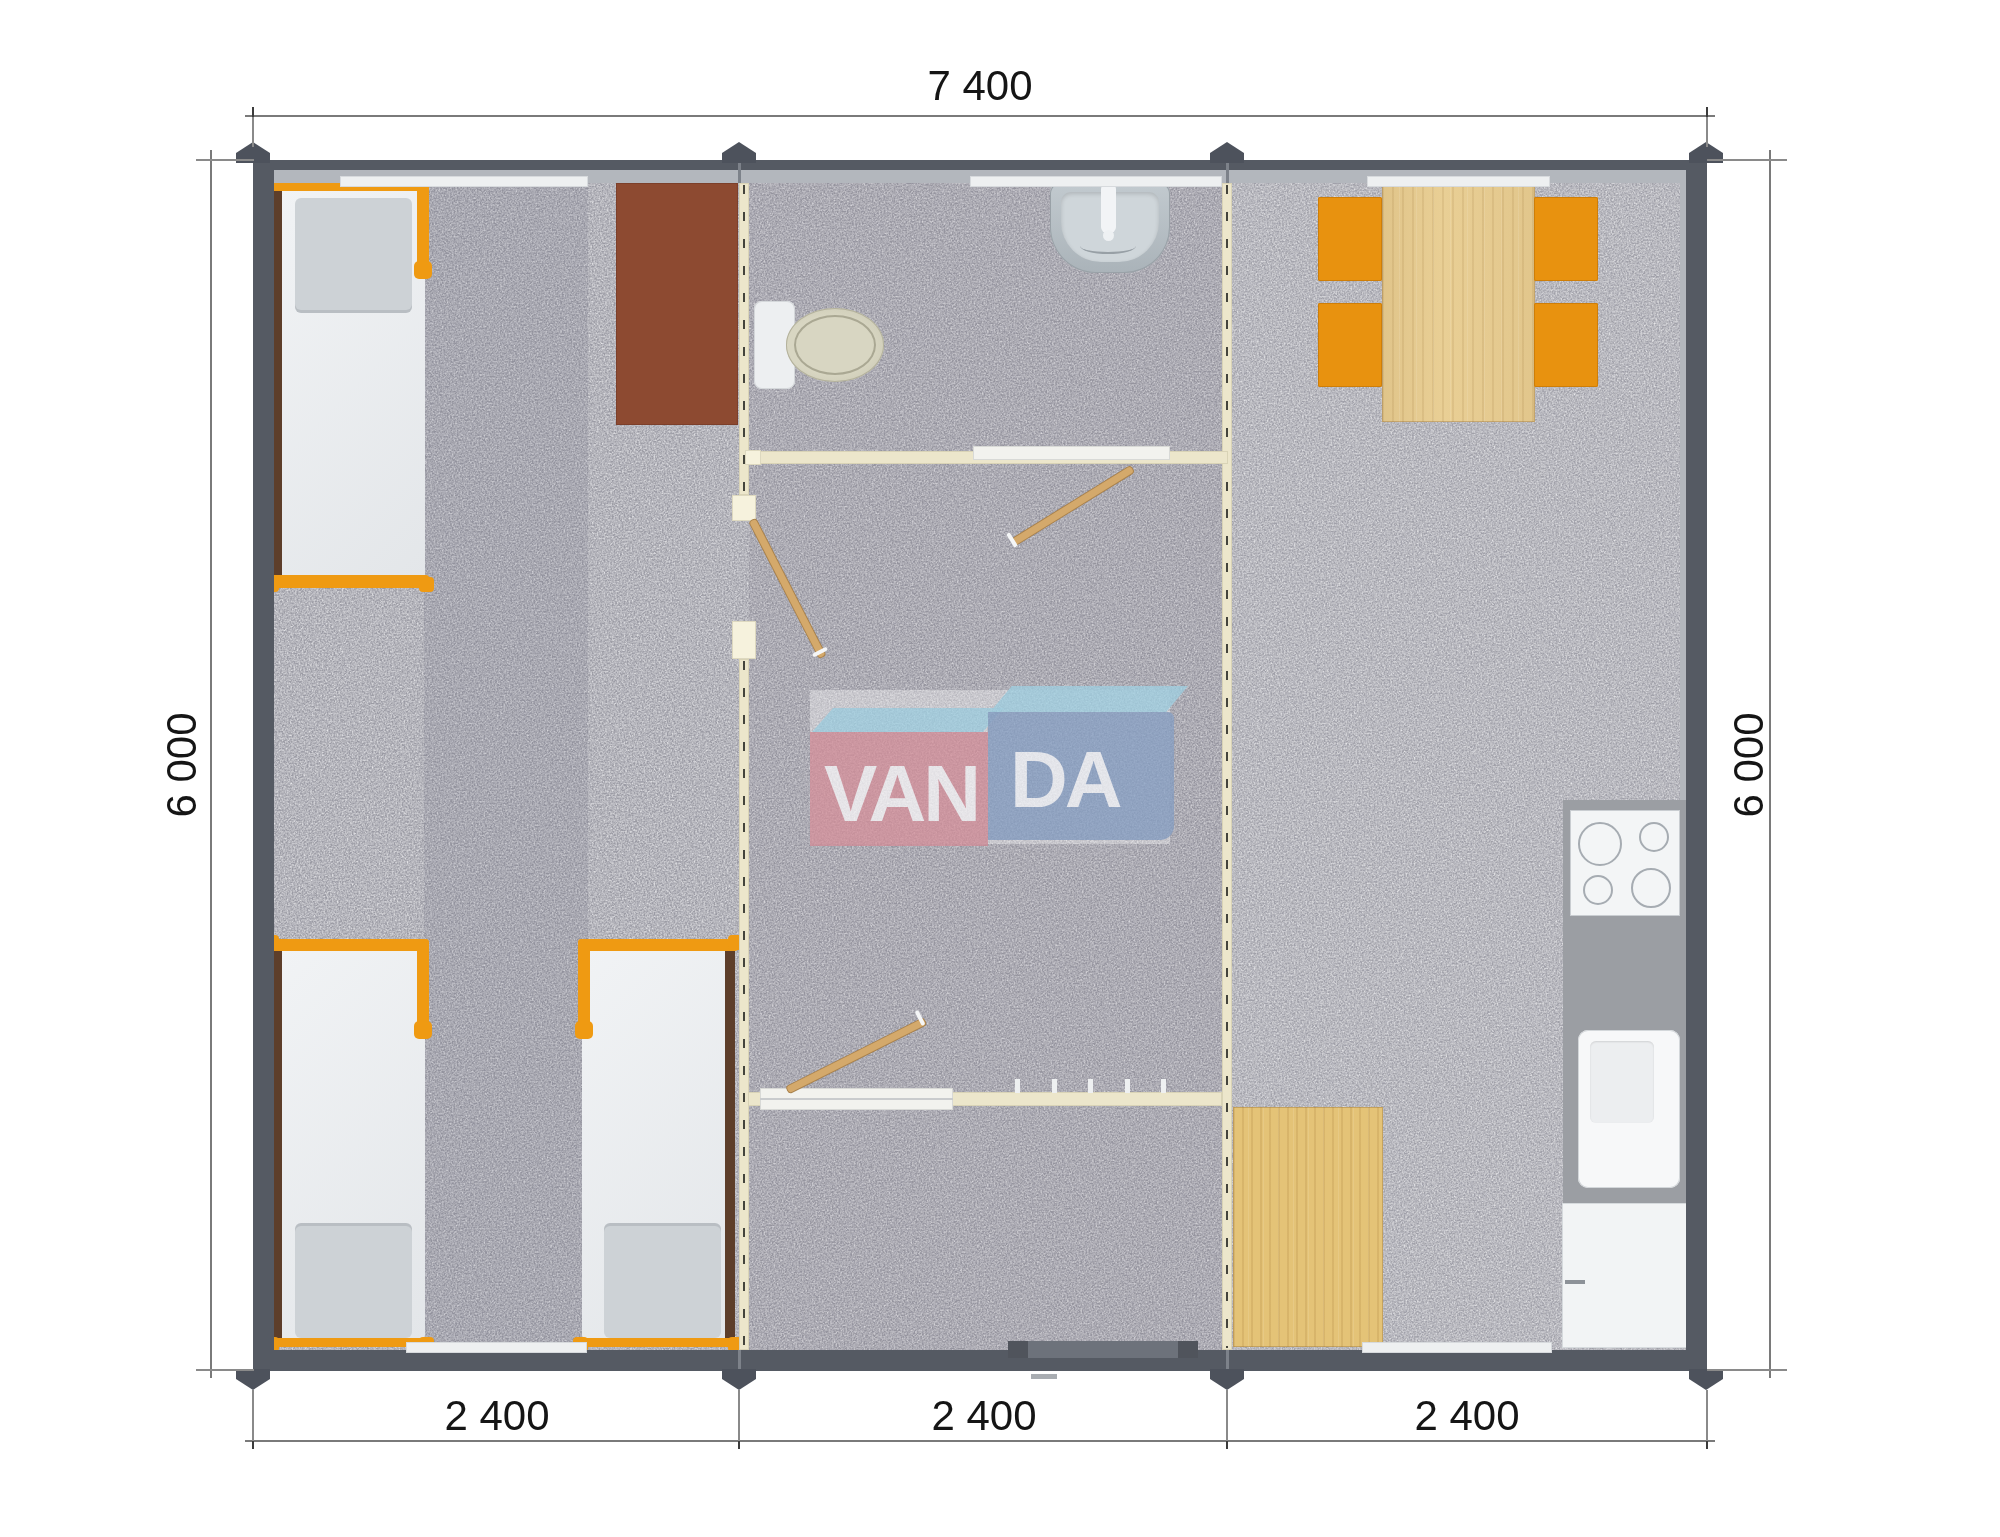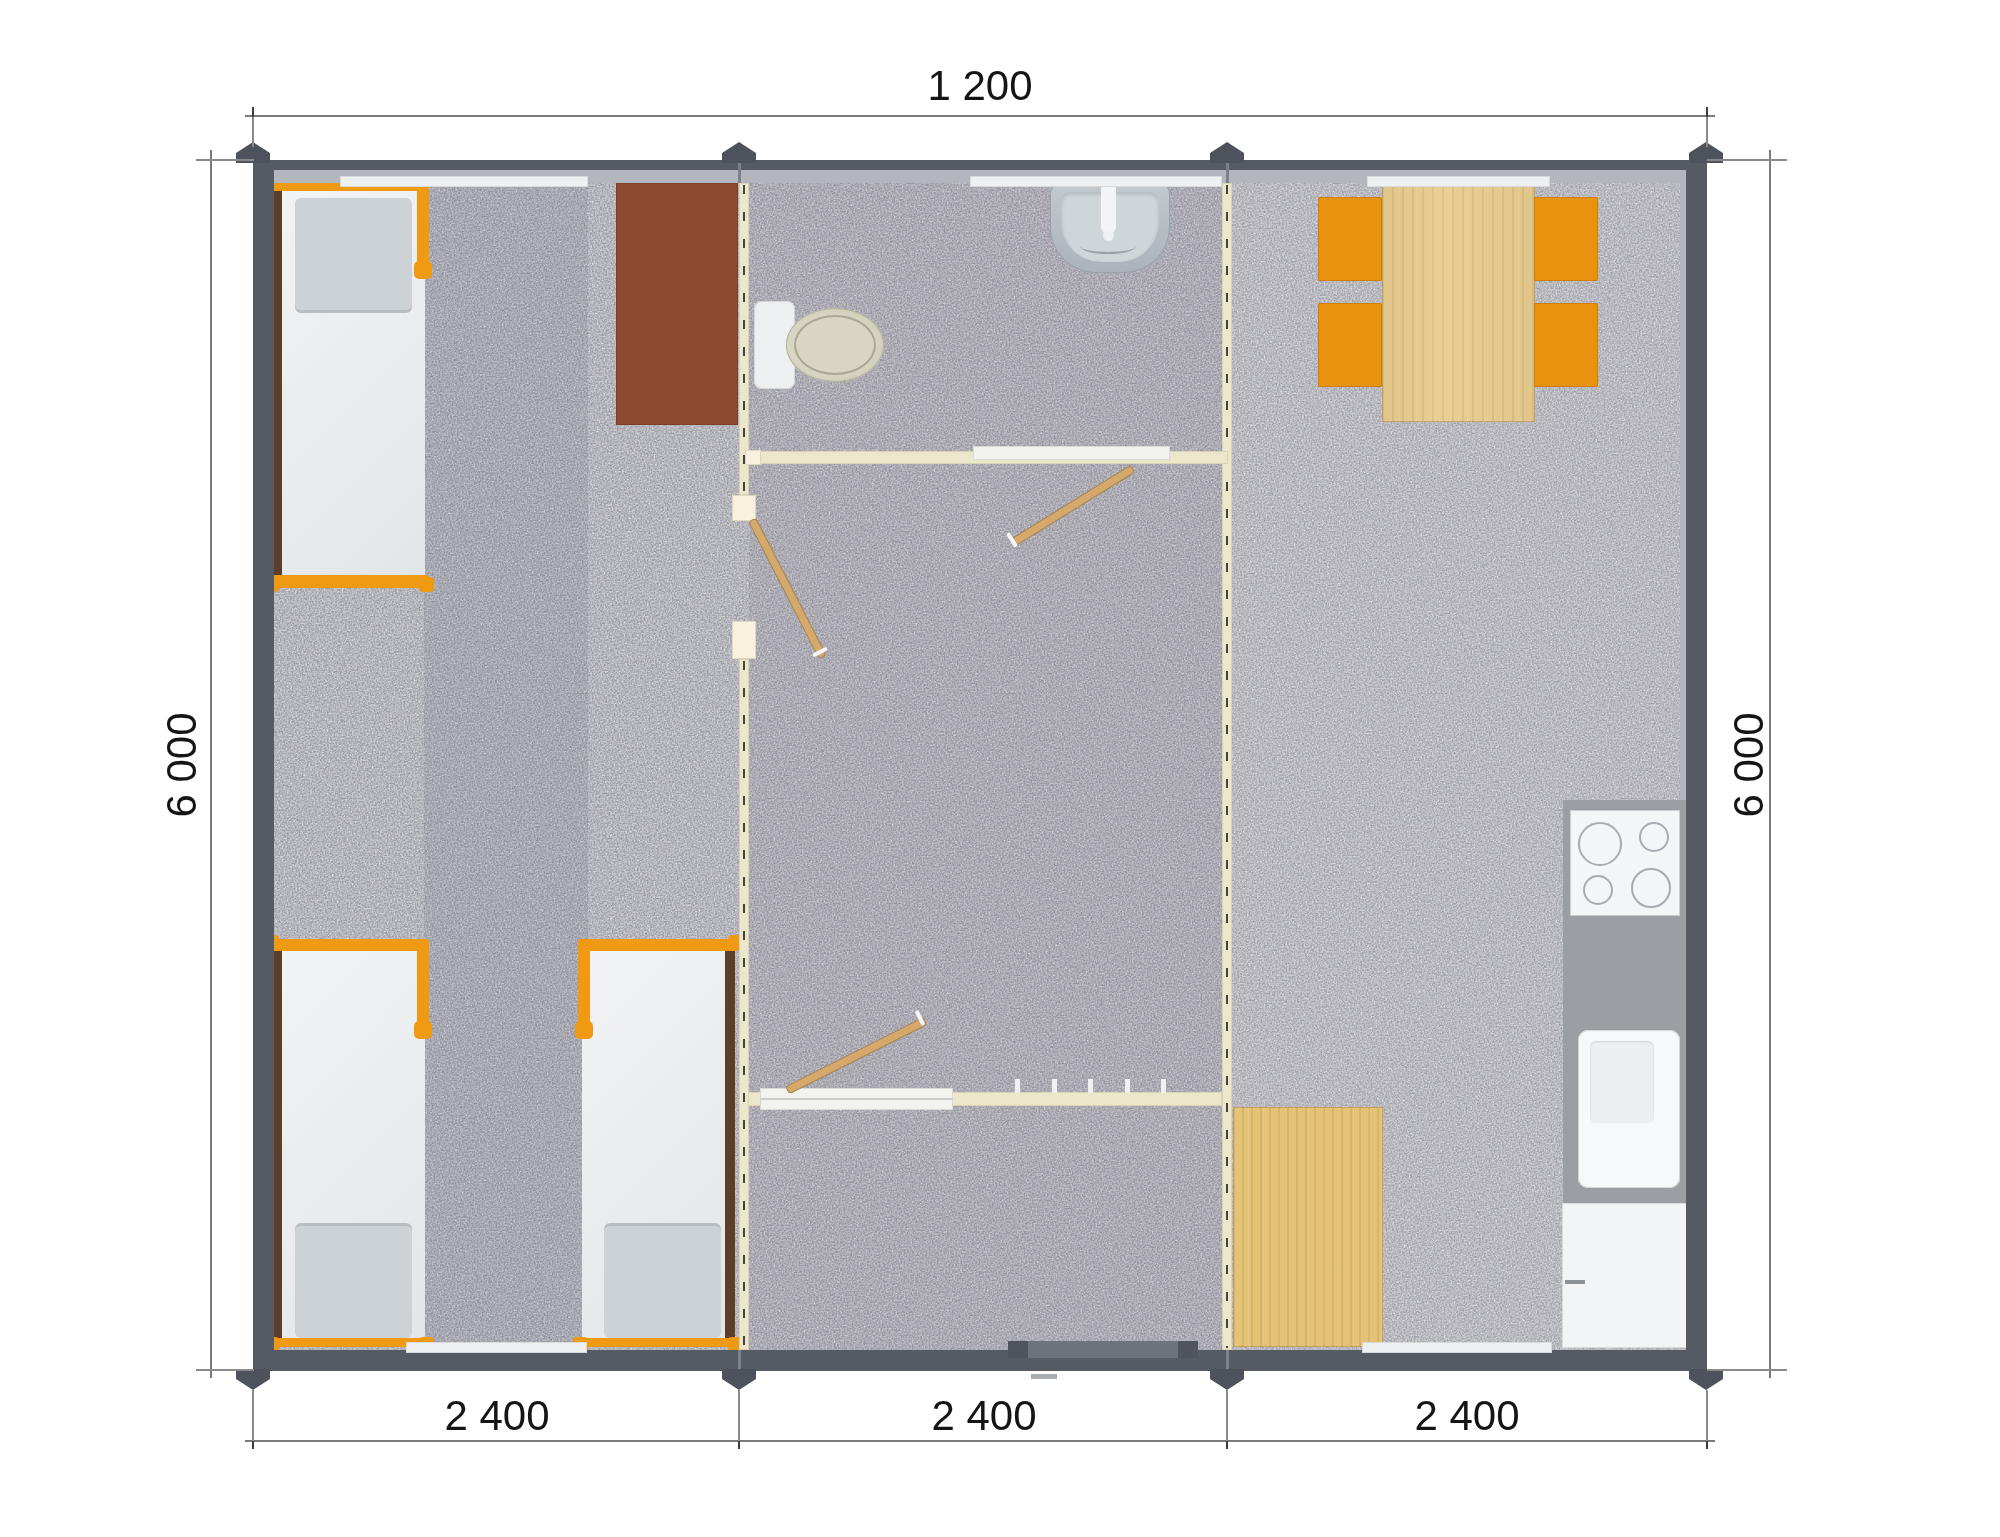--- a/index.html
+++ b/index.html
@@ -209,20 +209,29 @@
   <div class="hook" style="left:1125px;top:1079px"></div>
   <div class="hook" style="left:1161px;top:1079px"></div>
 
   <div class="leaf" style="left:1133px;top:464px;width:139px;transform:rotate(148.3deg)"></div>
   <div class="leafmark" style="left:1004px;top:538px;transform:rotate(58deg)"></div>
   <div class="leaf" style="left:752px;top:515px;width:153px;transform:rotate(62.8deg)"></div>
   <div class="leafmark" style="left:812px;top:650px;transform:rotate(-27deg)"></div>
   <div class="leaf" style="left:787px;top:1086px;width:153px;transform:rotate(-26.7deg)"></div>
   <div class="leafmark" style="left:912px;top:1016px;transform:rotate(63deg)"></div>
 
+  <div class="logo" style="left:810px;top:686px;width:378px;height:164px">
+    <div class="backdrop"></div>
+    <div class="topface" style="left:2px;top:22px;width:192px;height:24px;background:rgba(158,211,229,.9)"></div>
+    <div class="face" style="left:0;top:46px;width:178px;height:114px;background:rgba(213,136,147,.88)"></div>
+    <div class="topface" style="left:180px;top:0;width:198px;height:26px;background:rgba(158,211,229,.9)"></div>
+    <div class="face" style="left:178px;top:26px;width:186px;height:128px;background:rgba(130,156,195,.9);border-radius:0 6px 14px 0"></div>
+    <div class="ltr" style="left:14px;top:62px">VAN</div>
+    <div class="ltr" style="left:200px;top:48px">DA</div>
+  </div>
 
   <div class="wall" style="left:253px;top:160px;width:1454px;height:23px"></div>
   <div class="lining" style="left:274px;top:170px;width:1412px;height:13px"></div>
   <div class="wall" style="left:253px;top:1350px;width:1454px;height:21px"></div>
   <div class="wall" style="left:253px;top:160px;width:21px;height:1211px"></div>
   <div class="wall" style="left:1686px;top:160px;width:21px;height:1211px"></div>
   <div class="lining" style="left:1680px;top:183px;width:6px;height:617px"></div>
   <div class="seam" style="left:738px;top:160px;width:3px;height:23px"></div>
   <div class="seam" style="left:1226px;top:160px;width:3px;height:23px"></div>
   <div class="seam" style="left:738px;top:1350px;width:3px;height:21px"></div>
@@ -246,21 +255,21 @@
   <div class="pent down" style="left:236px;top:1369px"></div>
   <div class="pent down" style="left:722px;top:1369px"></div>
   <div class="pent down" style="left:1210px;top:1369px"></div>
   <div class="pent down" style="left:1689px;top:1369px"></div>
 
   <div class="dimline" style="left:245px;top:115px;width:1470px;height:2px"></div>
   <div class="dimtick" style="left:252px;top:107px;width:2px;height:17px"></div>
   <div class="dimtick" style="left:1706px;top:107px;width:2px;height:17px"></div>
   <div class="ext" style="left:252px;top:117px;width:2px;height:30px"></div>
   <div class="ext" style="left:1706px;top:117px;width:2px;height:30px"></div>
-  <div class="dimlabel" style="left:880px;top:62px;width:200px">1 200</div>
+  <div class="dimlabel" style="left:880px;top:62px;width:200px">7 400</div>
 
   <div class="dimline" style="left:245px;top:1440px;width:1470px;height:2px"></div>
   <div class="dimtick" style="left:252px;top:1432px;width:2px;height:17px"></div>
   <div class="dimtick" style="left:738px;top:1432px;width:2px;height:17px"></div>
   <div class="dimtick" style="left:1226px;top:1432px;width:2px;height:17px"></div>
   <div class="dimtick" style="left:1706px;top:1432px;width:2px;height:17px"></div>
   <div class="ext" style="left:252px;top:1390px;width:2px;height:51px"></div>
   <div class="ext" style="left:738px;top:1390px;width:2px;height:51px"></div>
   <div class="ext" style="left:1226px;top:1390px;width:2px;height:51px"></div>
   <div class="ext" style="left:1706px;top:1390px;width:2px;height:51px"></div>

